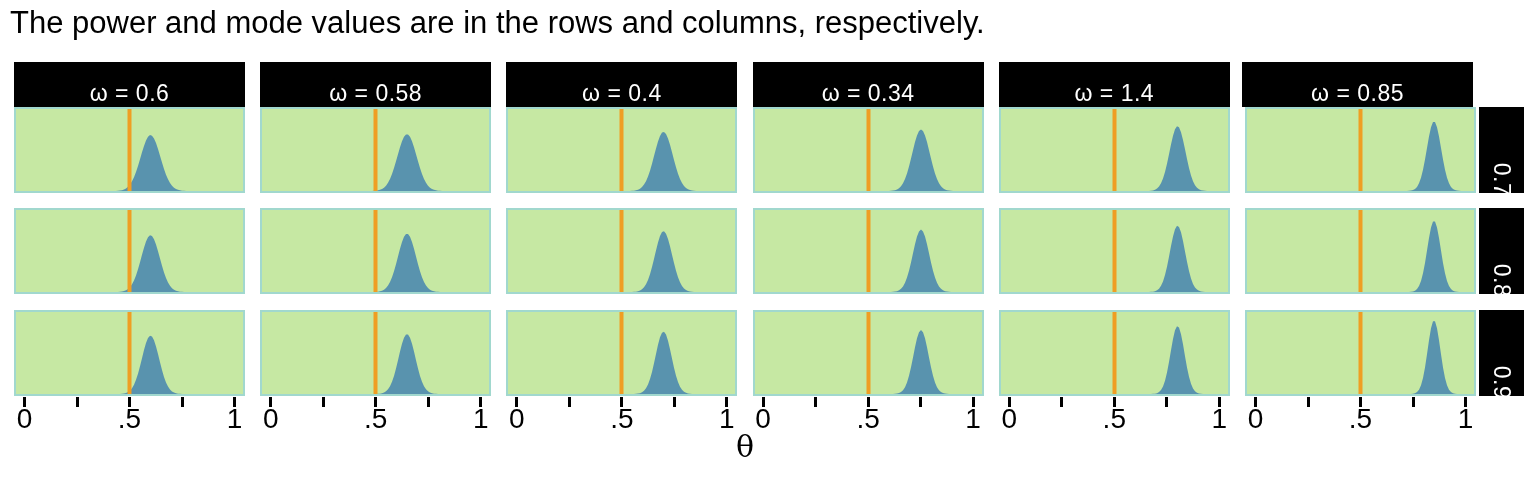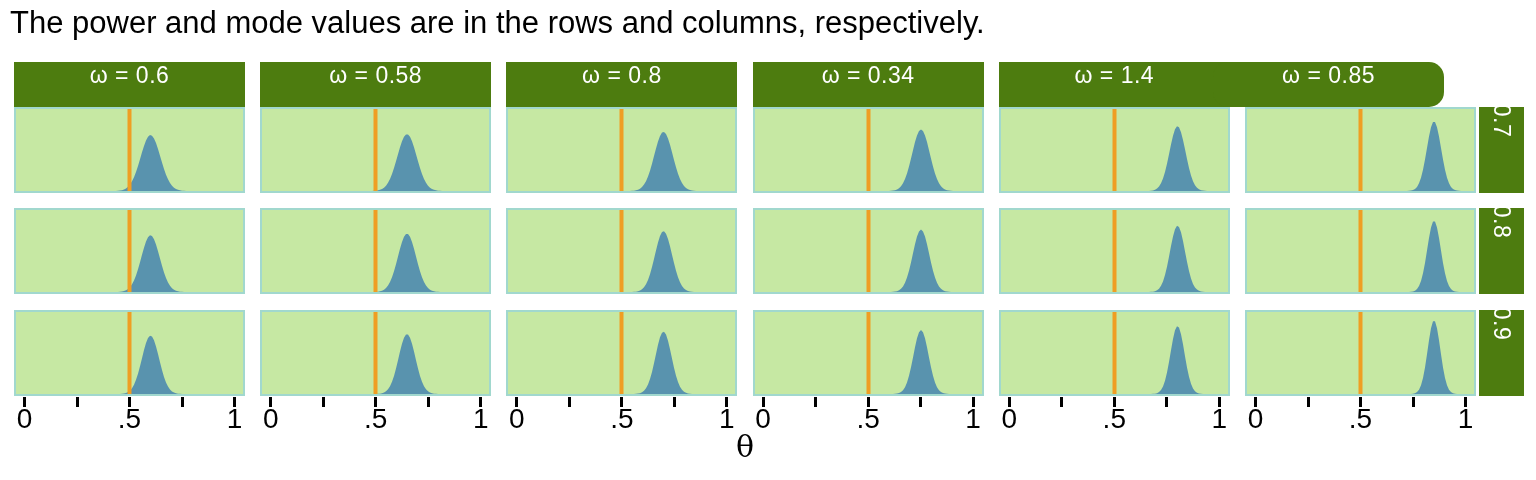--- a/index.html
+++ b/index.html
@@ -8,22 +8,22 @@
     width:1536px;height:480px;
     background:#ffffff;
     overflow:hidden;
     font-family:"Liberation Sans", sans-serif;
   }
   .fig-title{
     position:absolute;left:10px;top:5px;
     font-size:31px;color:#000;white-space:nowrap;
   }
   .strip{
-    position:absolute;background:#4d7c0f;color:#fff;
-    display:flex;align-items:flex-start;justify-content:center;
+    position:absolute;background:#000000;color:#fff;
+    display:flex;align-items:flex-end;justify-content:center;
     font-size:23px;letter-spacing:0.5px;
   }
   .row-strip span{
     transform:rotate(90deg);
     white-space:nowrap;
   }
   .panel{position:absolute;}
   .panel svg{display:block;}
   .tick{position:absolute;background:#000;width:3px;height:10px;}
   .tick-label{
@@ -102,21 +102,21 @@
       </div>
       <div class="tick" style="left: 269.2px; top: 397px;"></div>
       <div class="tick" style="left: 374.2px; top: 397px;"></div>
       <div class="tick" style="left: 479.2px; top: 397px;"></div>
       <div class="tick" style="left: 321.7px; top: 397px;"></div>
       <div class="tick" style="left: 426.7px; top: 397px;"></div>
       <div class="tick-label" style="left: 270.7px; top: 405px;">0</div>
       <div class="tick-label" style="left: 375.7px; top: 405px;">.5</div>
       <div class="tick-label" style="left: 480.7px; top: 405px;">1</div>
       <div class="strip" style="left: 506.4px; top: 62px; width: 231px; height: 45px;">
-        <span>ω = 0.8</span>
+        <span>ω = 0.4</span>
       </div>
       <div class="panel" style="left: 506.4px; top: 107px; width: 231px; height: 86px;">
         <svg width="231" height="86" viewBox="0 0 231 86">
           <rect x="1" y="1" width="229" height="84" fill="#c6e8a3" stroke="#a1d8ce" stroke-width="2"></rect>
           <path d="M 2 84 L 2 84.00 L 4 84.00 L 6 84.00 L 8 84.00 L 10 84.00 L 12 84.00 L 14 84.00 L 16 84.00 L 18 84.00 L 20 84.00 L 22 84.00 L 24 84.00 L 26 84.00 L 28 84.00 L 30 84.00 L 32 84.00 L 34 84.00 L 36 84.00 L 38 84.00 L 40 84.00 L 42 84.00 L 44 84.00 L 46 84.00 L 48 84.00 L 50 84.00 L 52 84.00 L 54 84.00 L 56 84.00 L 58 84.00 L 60 84.00 L 62 84.00 L 64 84.00 L 66 84.00 L 68 84.00 L 70 84.00 L 72 84.00 L 74 84.00 L 76 84.00 L 78 84.00 L 80 84.00 L 82 84.00 L 84 84.00 L 86 84.00 L 88 84.00 L 90 84.00 L 92 84.00 L 94 84.00 L 96 84.00 L 98 84.00 L 100 84.00 L 102 84.00 L 104 84.00 L 106 84.00 L 108 84.00 L 110 84.00 L 112 84.00 L 114 84.00 L 116 84.00 L 118 83.99 L 120 83.98 L 122 83.96 L 124 83.92 L 126 83.82 L 128 83.64 L 130 83.29 L 132 82.69 L 134 81.67 L 136 80.05 L 138 77.61 L 140 74.15 L 142 69.50 L 144 63.64 L 146 56.71 L 148 49.10 L 150 41.41 L 152 34.41 L 154 28.90 L 156 25.57 L 158 24.89 L 160 26.93 L 162 31.42 L 164 37.78 L 166 45.22 L 168 52.96 L 170 60.29 L 172 66.72 L 174 71.98 L 176 76.02 L 178 78.95 L 180 80.95 L 182 82.24 L 184 83.03 L 186 83.49 L 188 83.75 L 190 83.88 L 192 83.94 L 194 83.98 L 196 83.99 L 198 84.00 L 200 84.00 L 202 84.00 L 204 84.00 L 206 84.00 L 208 84.00 L 210 84.00 L 212 84.00 L 214 84.00 L 216 84.00 L 218 84.00 L 220 84.00 L 222 84.00 L 224 84.00 L 226 84.00 L 228 84.00 L 229 84 Z" fill="#5993ae"></path>
           <rect x="113.5" y="2" width="4" height="82" fill="#ef9e23"></rect>
         </svg>
       </div>
       <div class="panel" style="left: 506.4px; top: 208px; width: 231px; height: 86px;">
         <svg width="231" height="86" viewBox="0 0 231 86">
@@ -197,21 +197,21 @@
         </svg>
       </div>
       <div class="tick" style="left: 1007.8px; top: 397px;"></div>
       <div class="tick" style="left: 1112.8px; top: 397px;"></div>
       <div class="tick" style="left: 1217.8px; top: 397px;"></div>
       <div class="tick" style="left: 1060.3px; top: 397px;"></div>
       <div class="tick" style="left: 1165.3px; top: 397px;"></div>
       <div class="tick-label" style="left: 1009.3px; top: 405px;">0</div>
       <div class="tick-label" style="left: 1114.3px; top: 405px;">.5</div>
       <div class="tick-label" style="left: 1219.3px; top: 405px;">1</div>
-      <div class="strip" style="left: 1213px; top: 62px; width: 231px; height: 45px; border-radius: 15px;">
+      <div class="strip" style="left: 1242px; top: 62px; width: 231px; height: 45px;">
         <span>ω = 0.85</span>
       </div>
       <div class="panel" style="left: 1245px; top: 107px; width: 231px; height: 86px;">
         <svg width="231" height="86" viewBox="0 0 231 86">
           <rect x="1" y="1" width="229" height="84" fill="#c6e8a3" stroke="#a1d8ce" stroke-width="2"></rect>
           <path d="M 2 84 L 2 84.00 L 4 84.00 L 6 84.00 L 8 84.00 L 10 84.00 L 12 84.00 L 14 84.00 L 16 84.00 L 18 84.00 L 20 84.00 L 22 84.00 L 24 84.00 L 26 84.00 L 28 84.00 L 30 84.00 L 32 84.00 L 34 84.00 L 36 84.00 L 38 84.00 L 40 84.00 L 42 84.00 L 44 84.00 L 46 84.00 L 48 84.00 L 50 84.00 L 52 84.00 L 54 84.00 L 56 84.00 L 58 84.00 L 60 84.00 L 62 84.00 L 64 84.00 L 66 84.00 L 68 84.00 L 70 84.00 L 72 84.00 L 74 84.00 L 76 84.00 L 78 84.00 L 80 84.00 L 82 84.00 L 84 84.00 L 86 84.00 L 88 84.00 L 90 84.00 L 92 84.00 L 94 84.00 L 96 84.00 L 98 84.00 L 100 84.00 L 102 84.00 L 104 84.00 L 106 84.00 L 108 84.00 L 110 84.00 L 112 84.00 L 114 84.00 L 116 84.00 L 118 84.00 L 120 84.00 L 122 84.00 L 124 84.00 L 126 84.00 L 128 84.00 L 130 84.00 L 132 84.00 L 134 84.00 L 136 84.00 L 138 84.00 L 140 84.00 L 142 84.00 L 144 84.00 L 146 84.00 L 148 84.00 L 150 84.00 L 152 84.00 L 154 84.00 L 156 84.00 L 158 83.99 L 160 83.98 L 162 83.95 L 164 83.85 L 166 83.61 L 168 83.08 L 170 81.98 L 172 79.91 L 174 76.34 L 176 70.73 L 178 62.76 L 180 52.55 L 182 40.96 L 184 29.53 L 186 20.28 L 188 15.08 L 190 15.08 L 192 20.28 L 194 29.53 L 196 40.96 L 198 52.55 L 200 62.76 L 202 70.73 L 204 76.34 L 206 79.91 L 208 81.98 L 210 83.08 L 212 83.61 L 214 83.85 L 216 83.95 L 218 83.98 L 220 83.99 L 222 84.00 L 224 84.00 L 226 84.00 L 228 84.00 L 229 84 Z" fill="#5993ae"></path>
           <rect x="113.5" y="2" width="4" height="82" fill="#ef9e23"></rect>
         </svg>
       </div>
       <div class="panel" style="left: 1245px; top: 208px; width: 231px; height: 86px;">

